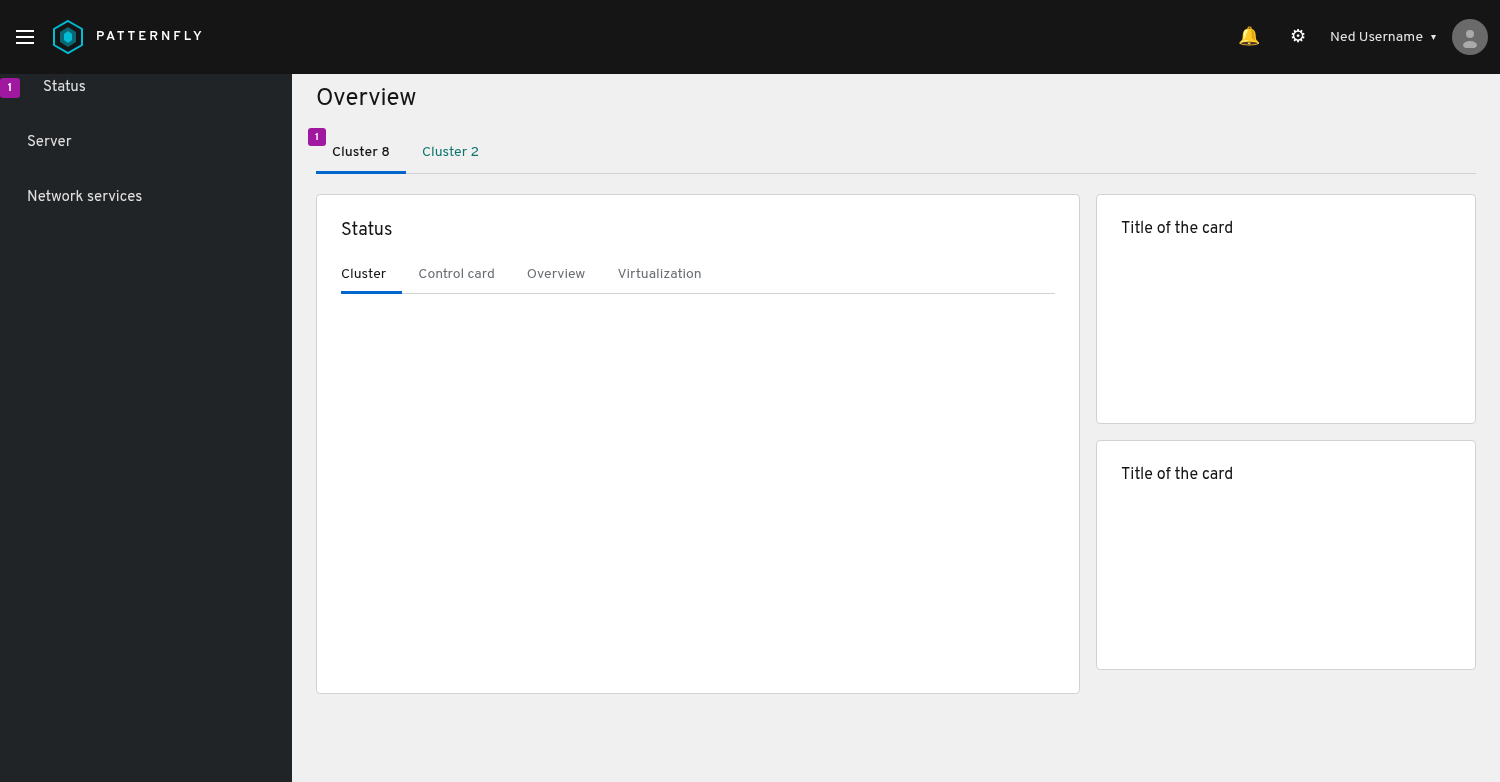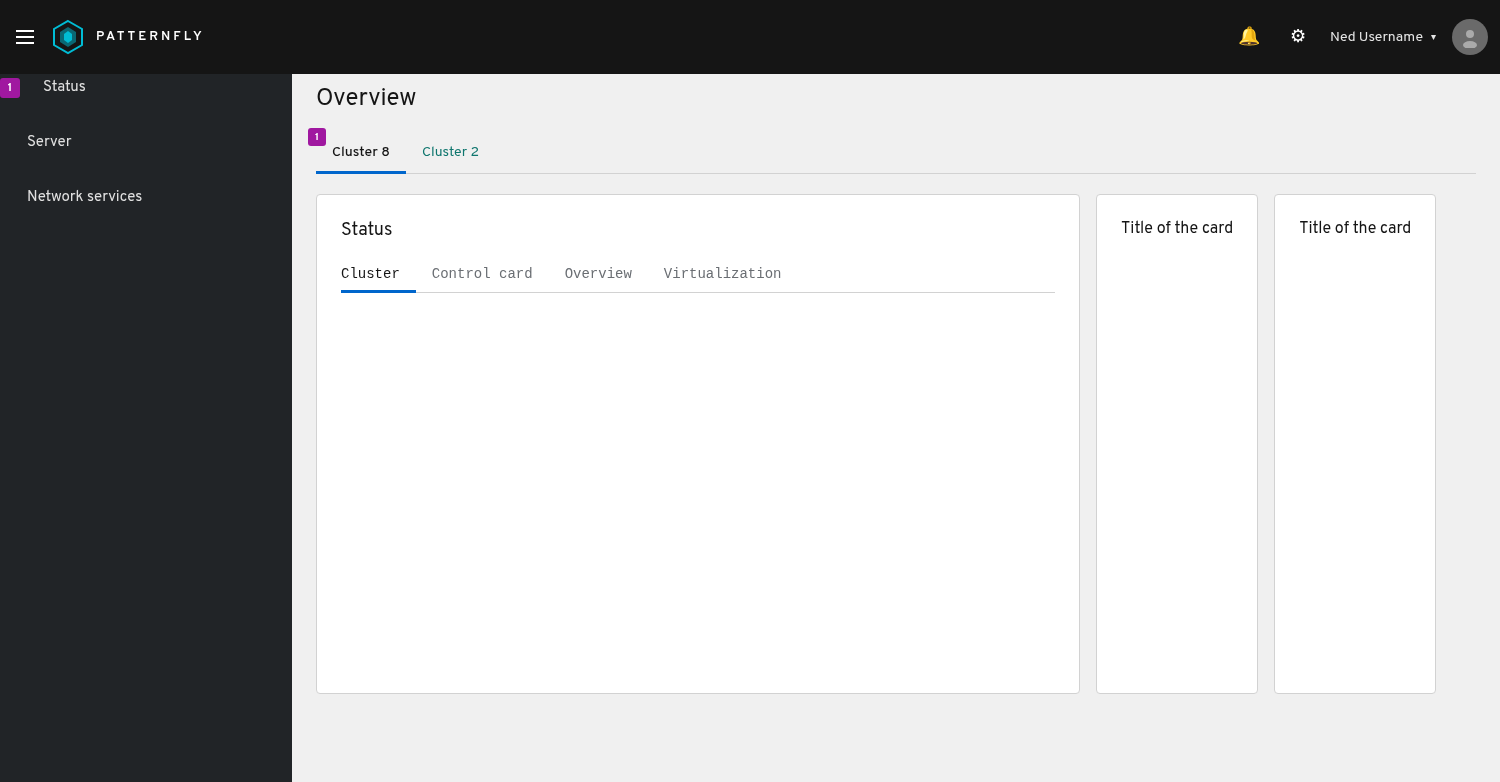--- a/index.html
+++ b/index.html
@@ -209,42 +209,41 @@
       font-size: 18px;
       font-weight: 400;
       color: #151515;
       margin-bottom: 16px;
     }
     .status-tabs {
       display: flex;
       border-bottom: 1px solid #d2d2d2;
       gap: 0;
       margin-bottom: 16px;
-      font-family: Liberation Mono, monospace;
     }
     .status-tab {
       padding: 8px 16px;
       font-size: 14px;
       color: #6a6e73;
       cursor: pointer;
       border-bottom: 3px solid transparent;
       margin-bottom: -1px;
     }
     .status-tab.active {
       color: #151515;
       border-bottom: 3px solid #06c;
     }
     .status-tab:first-child {
       padding-left: 0;
     }
 
     
     .right-cards {
       display: flex;
-      flex-direction: row;
+      flex-direction: column;
       gap: 16px;
     }
     .info-card {
       background: #fff;
       border: 1px solid #d2d2d2;
       border-radius: 4px;
       padding: 24px;
       min-height: 230px;
     }
     .card-title {

